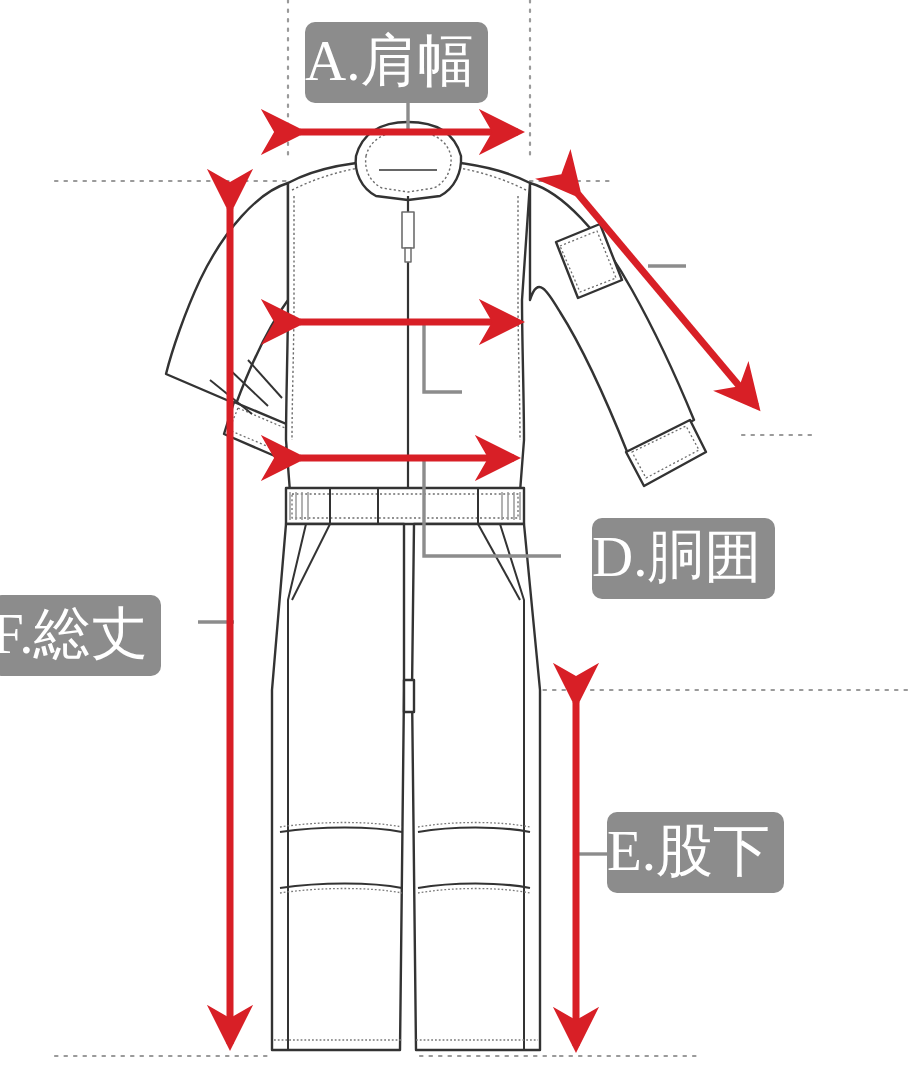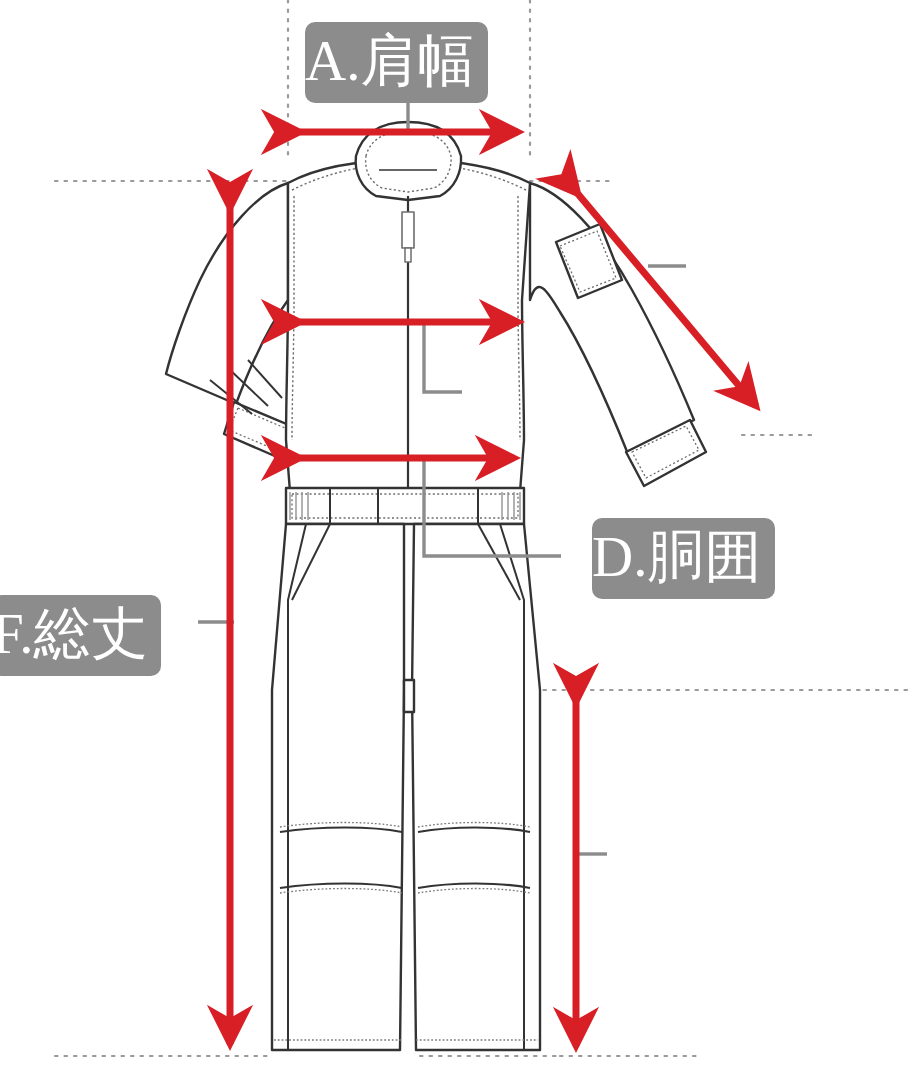--- a/index.html
+++ b/index.html
@@ -203,16 +203,17 @@
       <line x1="576" y1="702" x2="576" y2="1046" marker-start="url(#ah-l)" marker-end="url(#ah-r)"></line>
     </g>
   </svg>
 
   <div class="badge badge-a">A.肩幅</div>
 
 
 
   <div class="badge badge-d">D.胴囲</div>
 
+  <div class="badge badge-e">E.股下</div>
 
   <div class="badge badge-f">F.総丈</div>
 
 </div>
 
 </body></html>

